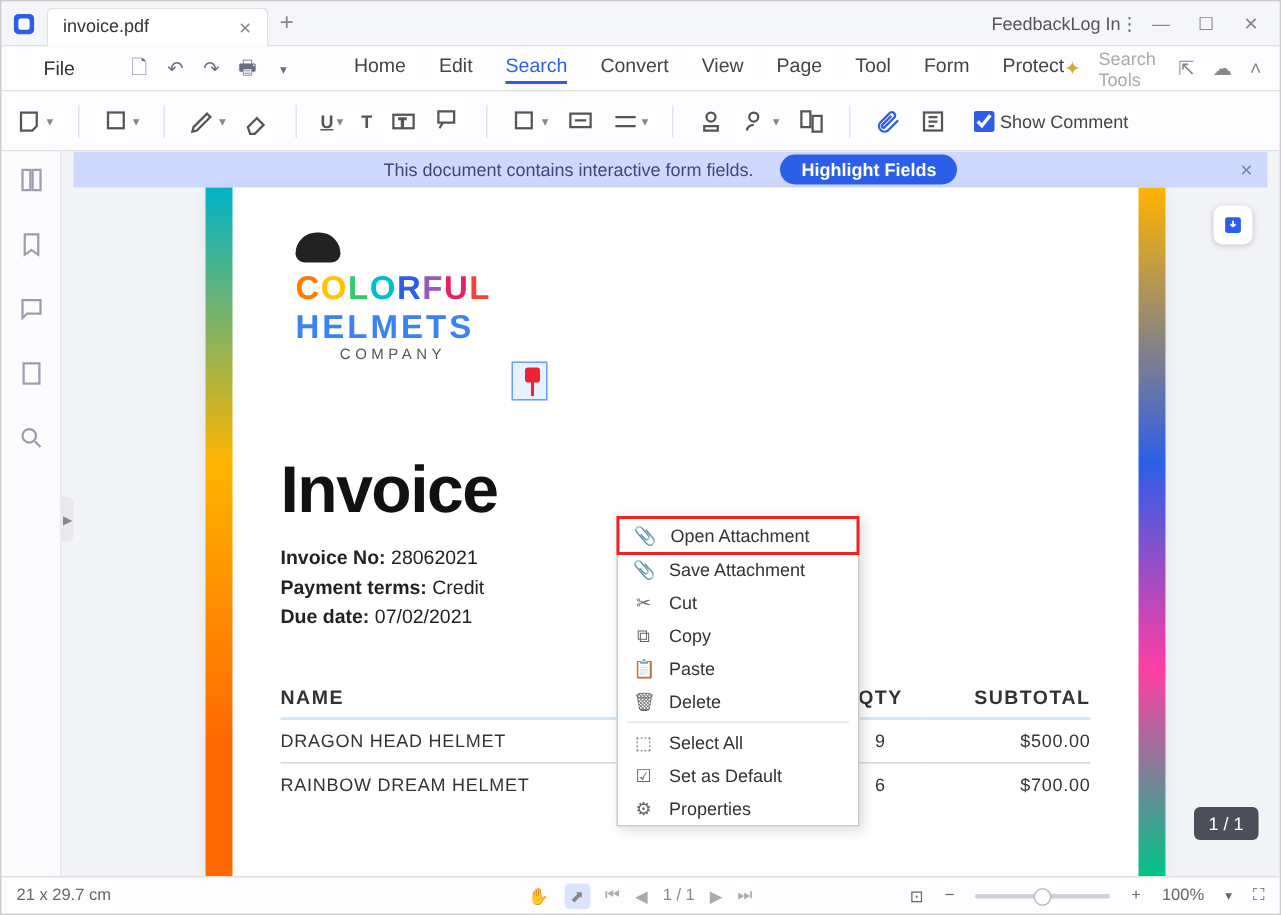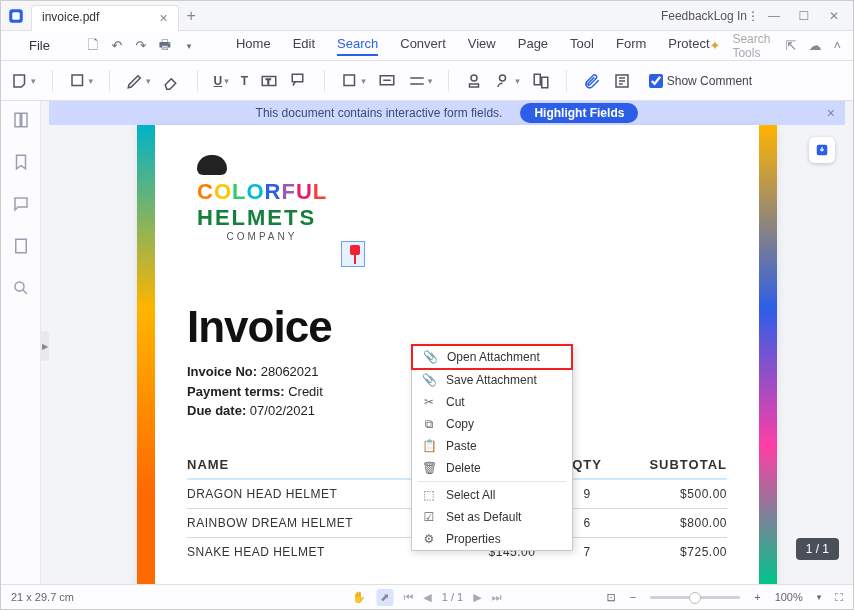--- a/index.html
+++ b/index.html
@@ -39,21 +39,21 @@
   .notice-close { position: absolute; right: 10px; color: #7a85aa; font-size: 14px; }
   .page-wrap { position: absolute; top: 0; left: 80px; right: 60px; bottom: 0; display: flex; justify-content: center; }
   .page { width: 640px; margin-top: 24px; background: #fff; box-shadow: 0 2px 10px rgba(0,0,0,.08); position: relative; padding: 30px 50px 0 50px; }
   .page .edge-l, .page .edge-r { position: absolute; top: 0; bottom: 0; width: 18px; }
   .edge-l { left: 0; background: linear-gradient(#00b3c7, #ffb400 40%, #ff6a00 80%); }
   .edge-r { right: 0; background: linear-gradient(#ffb400, #2d5ee8 40%, #ff3ea5 70%, #00c389); }
   .logo-area { margin-left: 10px; }
   .helmet-ico { width: 30px; height: 20px; background: #222; border-radius: 14px 14px 6px 6px; margin-bottom: 4px; }
   .cf-word { font-weight: 800; font-size: 22px; letter-spacing: 1px; }
   .cf-word span:nth-child(1){color:#ff7a00}.cf-word span:nth-child(2){color:#ffc400}.cf-word span:nth-child(3){color:#2ecc71}.cf-word span:nth-child(4){color:#00bcd4}.cf-word span:nth-child(5){color:#2d5ee8}.cf-word span:nth-child(6){color:#9b59b6}.cf-word span:nth-child(7){color:#e91e63}.cf-word span:nth-child(8){color:#f44336}
-  .hl-word { font-weight: 800; font-size: 22px; letter-spacing: 2px; color: #15803d; }
+  .hl-word { font-weight: 800; font-size: 22px; letter-spacing: 2px; color: #3b82f6; }
   .company { font-size: 10px; letter-spacing: 3px; color: #555; text-align: center; width: 130px; }
   .pin { position: absolute; left: 210px; top: 120px; width: 16px; height: 20px; }
   .pin::before { content: ""; position: absolute; top: 0; left: 3px; width: 10px; height: 10px; background: #e23; border-radius: 2px; }
   .pin::after { content: ""; position: absolute; top: 9px; left: 7px; width: 2px; height: 10px; background: #e23; }
   .pin-sel { position: absolute; left: 204px; top: 116px; width: 24px; height: 26px; border: 1px solid #6aa0ff; background: rgba(100,160,255,.15); }
   .invoice-title { font-size: 44px; font-weight: 900; color: #111; margin-top: 60px; letter-spacing: -1px; }
   .meta { margin-top: 10px; font-size: 13px; color: #222; line-height: 1.5; }
   .meta b { font-weight: 700; }
   .right-num { position: absolute; left: 370px; top: 292px; font-size: 13px; }
   .table { margin-top: 30px; width: 540px; border-collapse: collapse; font-size: 13px; }
@@ -301,27 +301,21 @@
           <tr>
                 <td>DRAGON HEAD HELMET</td>
                 <td>$50.00</td>
                 <td>9</td>
                 <td>$500.00</td>
               </tr>
           <tr>
                 <td>RAINBOW DREAM HELMET</td>
                 <td>$80.00</td>
                 <td>6</td>
-                <td>$800.00</td>
-              </tr>
-          <tr>
-                <td>SNAKE HEAD HELMET</td>
-                <td>$145.00</td>
-                <td>7</td>
-                <td>$725.00</td>
+                <td>$700.00</td>
               </tr>
         </tbody>
           </table>
       </div>
     </div>
 
     <div class="ctx-menu">
       <div class="ctx-item hl">
           <span class="ico">📎</span>
           <span>Open Attachment</span>

